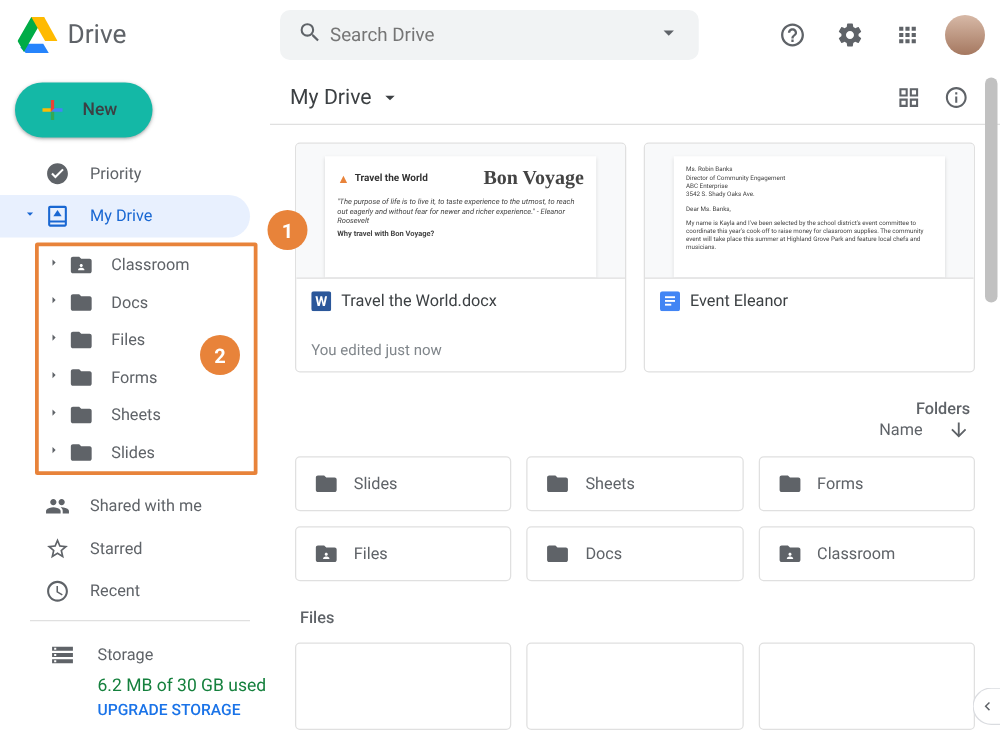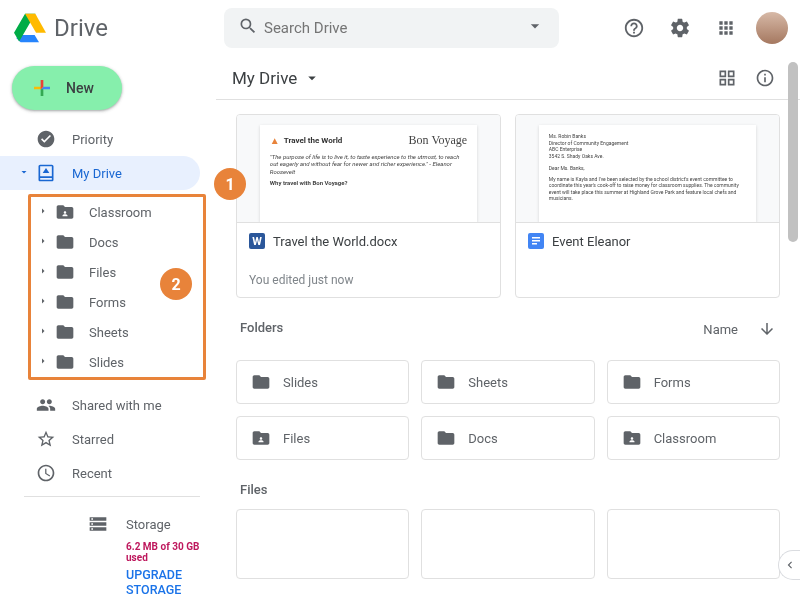--- a/index.html
+++ b/index.html
@@ -2,55 +2,55 @@
 <html><head>
 <meta charset="utf-8">
 <style>
 * { box-sizing: border-box; margin: 0; padding: 0; font-family: 'Roboto', Arial, sans-serif; }
 body { width: 800px; height: 600px; overflow: hidden; background: #fff; position: relative; }
 
 
 .header { height: 56px; display: flex; align-items: center; padding: 0 12px 0 14px; border-bottom: 0; }
 .drive-logo { display: flex; align-items: center; gap: 8px; width: 210px; }
 .drive-logo svg { width: 32px; height: 32px; }
-.drive-logo-text { font-size: 24px; color: #5f6368; }
+.drive-logo-text { font-size: 21px; color: #5f6368; }
 .search-wrap { flex: 1; display: flex; }
 .search-box { display: flex; align-items: center; background: #f1f3f4; border-radius: 8px; width: 335px; height: 40px; padding: 0 8px; }
 .search-box .icon { color: #5f6368; padding: 6px; }
 .search-box input { border: 0; background: transparent; font-size: 15px; color: #5f6368; flex: 1; outline: none; }
 .search-box .drop { color: #5f6368; padding: 6px; }
 .header-tools { display: flex; align-items: center; gap: 6px; margin-left: 12px; }
 .header-tools .ht { width: 40px; height: 40px; display: flex; align-items: center; justify-content: center; color: #5f6368; border-radius: 50%; cursor: pointer; }
 .avatar { width: 32px; height: 32px; border-radius: 50%; background: linear-gradient(#d7b9a7,#a57860); margin-left: 4px; display:flex;align-items:center;justify-content:center;color:#fff;font-size:13px;}
 
 
 .body { display: flex; height: 544px; }
 .sidebar { width: 216px; padding: 8px 0; }
-.new-btn { width: 110px; height: 44px; margin: 2px 0 12px 12px; border-radius: 24px; background: #86efac; box-shadow: 0 1px 2px rgba(60,64,67,.3), 0 1px 3px 1px rgba(60,64,67,.15); display: flex; align-items: center; padding: 0 18px; gap: 12px; cursor: pointer; }
+.new-btn { width: 110px; height: 44px; margin: 2px 0 12px 12px; border-radius: 24px; background: #14b8a6; box-shadow: 0 1px 2px rgba(60,64,67,.3), 0 1px 3px 1px rgba(60,64,67,.15); display: flex; align-items: center; padding: 0 18px; gap: 12px; cursor: pointer; }
 .new-btn svg { width: 24px; height: 24px; }
 .new-btn span { font-size: 14px; color: #3c4043; font-weight: 500; }
 
 .nav-item { display: flex; align-items: center; height: 34px; padding: 0 12px 0 18px; border-radius: 0 17px 17px 0; margin-right: 16px; color: #5f6368; cursor: pointer; font-size: 13px; }
 .nav-item .arrow { width: 14px; visibility: hidden; }
 .nav-item.expandable .arrow { visibility: visible; }
 .nav-item .nicon { width: 20px; margin: 0 16px 0 4px; display:flex;align-items:center;justify-content:center; }
 .nav-item.active { background: #e8f0fe; color: #1967d2; }
 .nav-item.active .nicon svg { fill:#1967d2; }
 
 .tree-box { margin: 4px 10px 8px 28px; border: 3px solid #e8833a; border-radius: 2px; padding: 0; position: relative; }
 .tree-item { display: flex; align-items: center; height: 30px; padding-left: 6px; color: #5f6368; font-size: 13px; cursor: pointer; }
 .tree-item .tarrow { width: 14px; }
 .tree-item .ticon { width: 20px; margin: 0 14px 0 4px; display:flex;align-items:center;justify-content:center; }
 
 .divider { height: 1px; background: #e0e0e0; margin: 6px 16px 6px 24px; }
 
-.storage { padding: 4px 0 0 40px; margin-left: 48px; }
+.storage { padding: 4px 0 0 40px; }
 .storage-line { display: flex; align-items: center; height: 34px; color: #5f6368; font-size: 13px; }
 .storage-line .nicon { width: 20px; margin-right: 18px; display:flex;align-items:center;}
-.storage-used { font-size: 10px; color: #be185d; padding-left: 38px; font-weight: bold; }
+.storage-used { font-size: 14px; color: #15803d; padding-left: 38px; }
 .storage-upg { font-size: 12.5px; color: #1a73e8; font-weight: 500; padding-left: 38px; margin-top: 4px; cursor:pointer; }
 
 
 .main { flex: 1; display: flex; flex-direction: column; border-top: 0; }
 .main-header { height: 44px; display: flex; align-items: center; padding: 0 16px; border-bottom: 1px solid #e0e0e0; }
 .breadcrumb { font-size: 17px; color: #3c4043; display: flex; align-items: center; gap: 6px; cursor: pointer; }
 .main-header .spacer { flex: 1; }
 .mh-icon { width: 38px; height: 38px; display:flex;align-items:center;justify-content:center; color:#5f6368; cursor:pointer; }
 
 .content { flex: 1; overflow-y: auto; padding: 14px 20px; }
@@ -59,21 +59,21 @@
 .qa-row { display: flex; gap: 14px; }
 .qa-card { flex: 1; border: 1px solid #e0e0e0; border-radius: 4px; overflow: hidden; background:#fff; cursor:pointer; }
 .qa-preview { height: 108px; background: #f8f9fa; display:flex;align-items:center;justify-content:center; border-bottom:1px solid #e0e0e0; overflow:hidden; padding:10px 8px 0; }
 .qa-doc { width: 88%; height: 100%; background: #fff; box-shadow: 0 1px 3px rgba(0,0,0,.15); padding: 8px 10px; font-size: 6px; color:#444; line-height:1.3; overflow:hidden;}
 .qa-doc .t1 { font-size: 8px; font-weight:bold; color:#333; }
 .qa-meta { padding: 10px 14px 10px 12px; }
 .qa-name { font-size: 13px; color: #3c4043; display:flex; align-items:center; gap:8px; }
 .qa-name .ficon { width:16px; height:16px; }
 .qa-sub { font-size: 12px; color: #80868b; margin-top: 24px; }
 
-.folders-hdr { display:flex; align-items:flex-start; margin: 22px 4px 22px; }
+.folders-hdr { display:flex; align-items:flex-end; margin: 22px 4px 12px; flex-direction: column; }
 .folders-hdr .section-title { margin: 0; }
 .folders-hdr .spacer { flex:1; }
 .sort { font-size: 13px; color:#5f6368; display:flex; align-items:center; gap:20px; cursor:pointer; }
 
 .folder-grid { display:grid; grid-template-columns: repeat(3, 1fr); gap: 12px; }
 .folder-card { border:1px solid #e0e0e0; border-radius:4px; height:44px; display:flex; align-items:center; padding:0 14px; gap:12px; color:#5f6368; font-size:13px; cursor:pointer; }
 .folder-card svg { width:20px; height:20px; fill:#5f6368; }
 
 .files-hdr { font-size:13px; color:#5f6368; font-weight:500; margin:22px 4px 12px; }
 .file-grid { display:grid; grid-template-columns: repeat(3,1fr); gap:12px; }
@@ -307,21 +307,21 @@
     </div>
 
     <div class="content">
       <div class="qa-row">
         <div class="qa-card">
           <div class="qa-preview">
             <div class="qa-doc">
               <div style="display:flex;align-items:center;gap:4px;">
                   <span style="color:#e8833a;font-size:10px;">▲</span>
                   <span class="t1">Travel the World</span>
-                  <span style="margin-left:auto;font-family:serif;font-size:12px;font-weight:normal;text-align:right;">Bon Voyage</span>
+                  <span style="margin-left:auto;font-family:serif;font-size:16px;font-weight:bold;text-align:right;">Bon Voyage</span>
                 </div>
               <div style="font-style:italic;margin-top:4px;">"The purpose of life is to live it, to taste experience to the utmost, to reach out eagerly and without fear for newer and richer experience." - Eleanor Roosevelt</div>
               <div style="font-weight:bold;margin-top:3px;">Why travel with Bon Voyage?</div>
             </div>
           </div>
           <div class="qa-meta">
             <div class="qa-name">
               <span class="ficon"><svg width="16" height="16" viewBox="0 0 16 16">
                     <rect width="16" height="16" rx="2" fill="#2B579A"></rect>
                     <text x="8" y="12" text-anchor="middle" fill="#fff" font-size="11" font-weight="bold" font-family="Arial">W</text>

